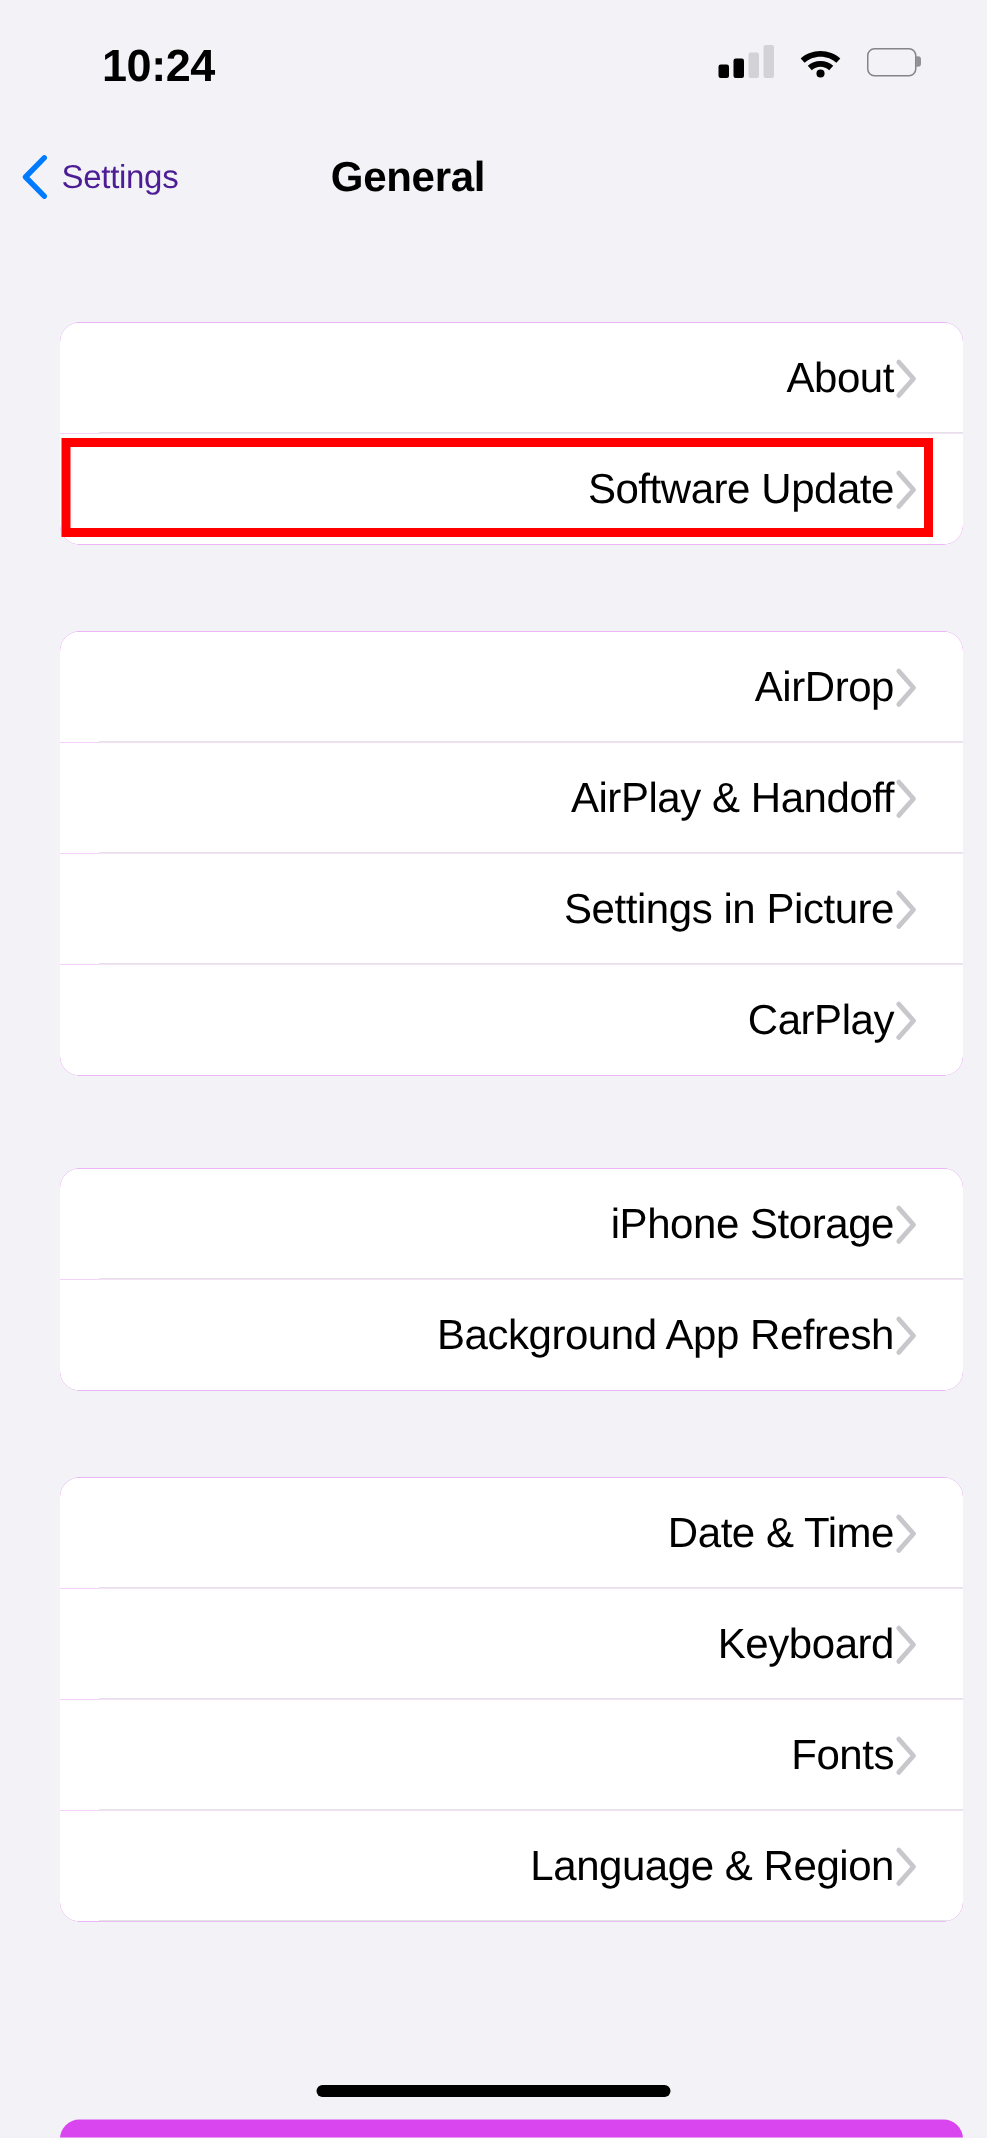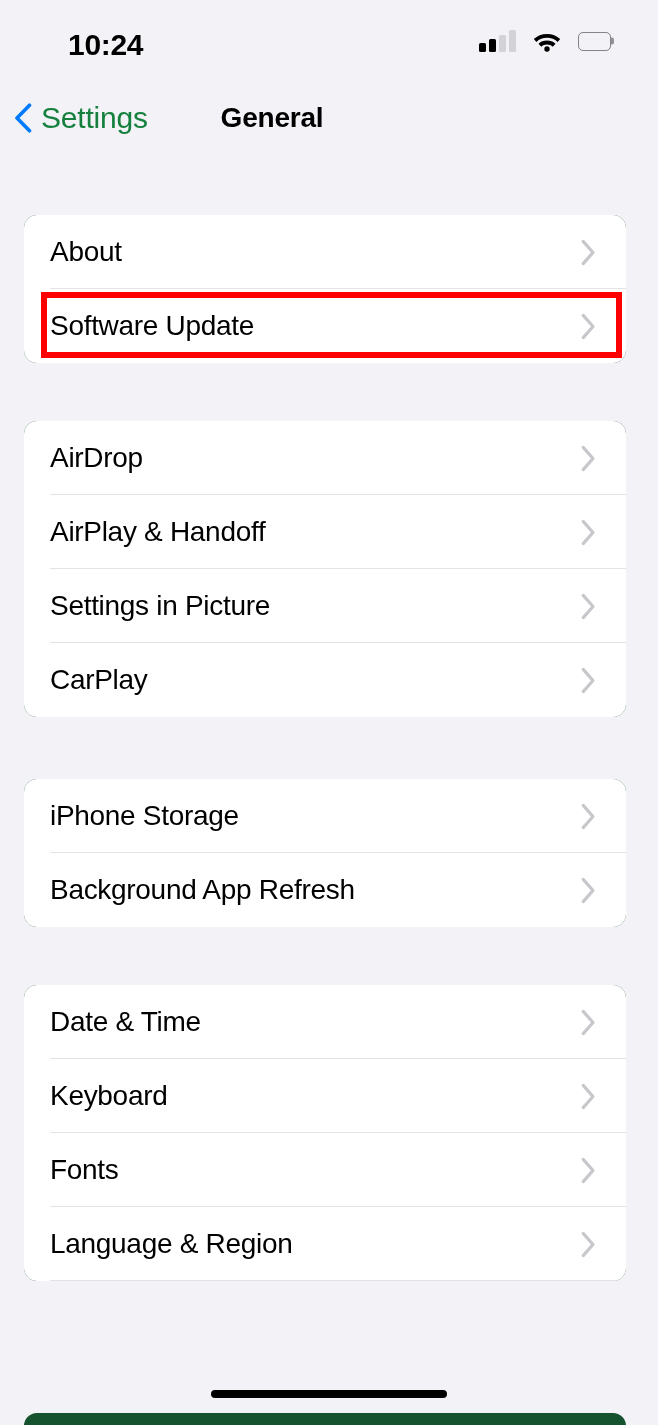--- a/index.html
+++ b/index.html
@@ -49,32 +49,32 @@
   }
 
   
   #nav-bar { position:absolute; top:92px; left:0; width:658px; height:52px; }
   #back-button {
     position:absolute; left:14px; top:0; height:52px;
     display:flex; align-items:center; gap:9px; cursor:pointer;
   }
   .back-chevron { width:18px; height:30px; display:block; }
   #back-label {
-    font-size:30px; color:#15803d; letter-spacing:-0.2px; line-height:1;
+    font-size:22px; color:#4c1d95; letter-spacing:-0.2px; line-height:1;
   }
   #nav-title {
     position:absolute; left:0; top:0; width:544px; height:52px;
     display:flex; align-items:center; justify-content:center;
     font-size:28px; font-weight:bold; color:#000; letter-spacing:-0.2px;
   }
 
   
   .group {
-    position:absolute; left:24px; width:602px;
-    background:#14532d; border-radius:13px; overflow:hidden;
+    position:absolute; left:40px; width:602px;
+    background:#d946ef; border-radius:13px; overflow:hidden;text-align:right;
   }
   .row {
     position:relative; height:74px;
     display:flex; align-items:center;
     padding-left:26px; padding-right:26px;
     background:#FFFFFF; cursor:pointer;
   }
   .row-label {
     font-size:28px; color:#000; letter-spacing:-0.3px; flex:1;
     line-height:1;

